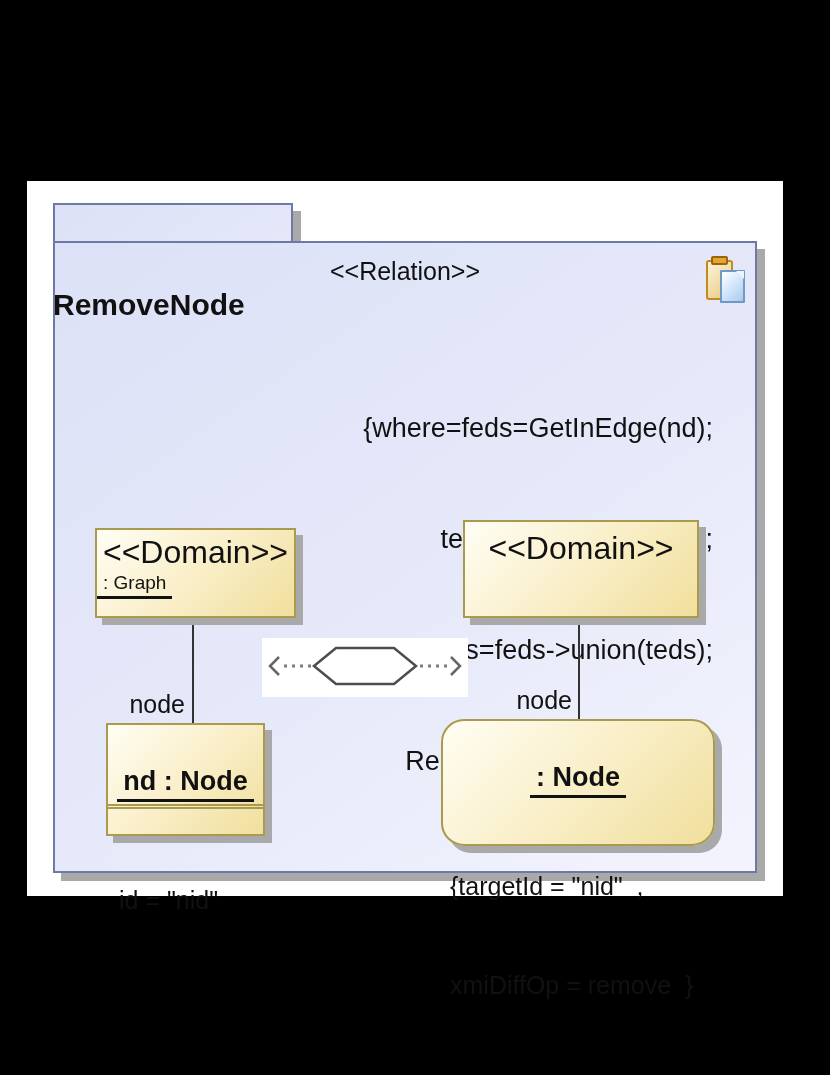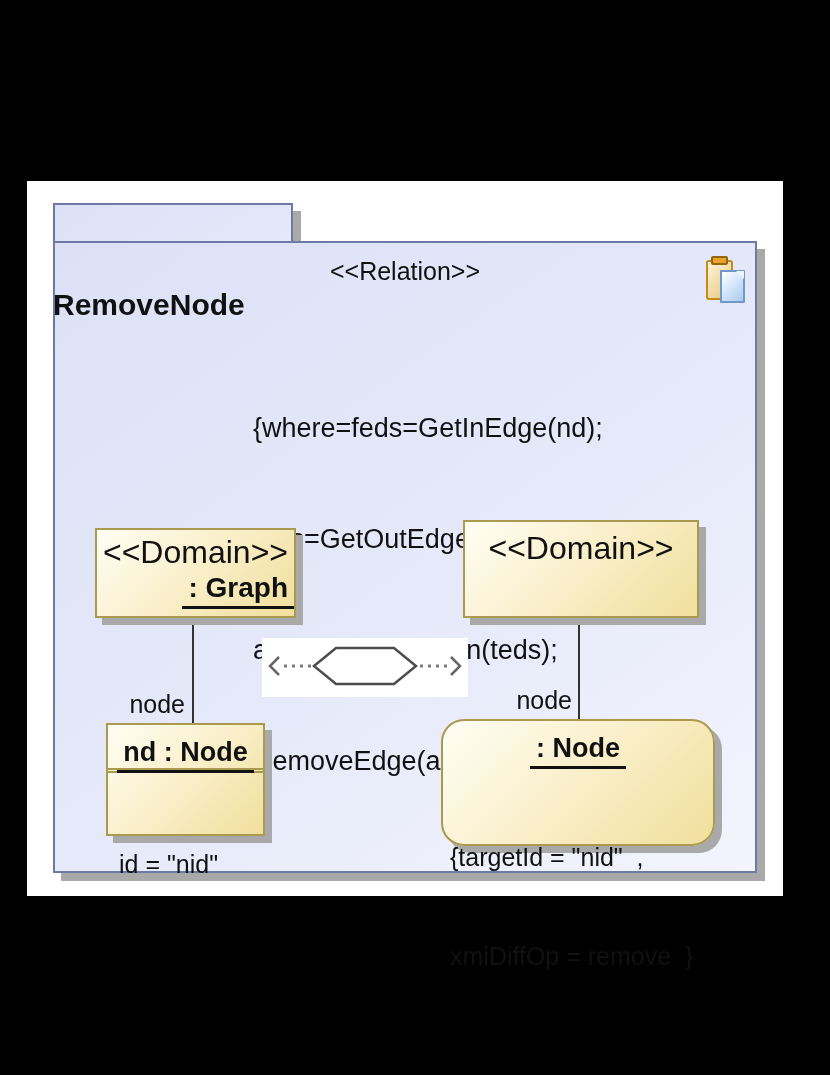--- a/index.html
+++ b/index.html
@@ -35,46 +35,46 @@
     left: 53px; top: 241px; width: 704px; height: 632px;
     background: linear-gradient(145deg, var(--pkg-fill-a) 0%, #e6e9f9 55%, var(--pkg-fill-b) 100%);
     border: 2px solid var(--pkg-border);
     box-shadow: 8px 8px 0 0 var(--shadow);
     z-index: 2;
   }
   .z { z-index: 3; }
 
   .rel-stereo { left: 53px; top: 257px; width: 704px; text-align: center; font-size: 25px; }
   .rel-name   { left: 53px; top: 288px; width: 662px; text-align: left; font-size: 30px; font-weight: bold; }
-  .where      { left: 253px; top: 336px; width: 460px; font-size: 27px; line-height: 37px; white-space: pre; }
+  .where      { left: 253px; top: 336px; width: 460px; text-align: right; font-size: 27px; line-height: 37px; white-space: pre; }
 
   .ybox {
     background: linear-gradient(135deg, var(--box-fill-a) 0%, #faf0cd 45%, var(--box-fill-b) 100%);
     border: 2px solid var(--box-border);
     box-shadow: 7px 7px 0 0 var(--shadow);
   }
   .dom-left  { left: 95px;  top: 528px; width: 201px; height: 90px; padding-top: 8px; }
   .dom-right { left: 463px; top: 520px; width: 236px; height: 98px; padding-top: 12px; }
   .dom-stereo { text-align: center; font-size: 32px; line-height: 28px; white-space: nowrap; }
-  .dom-name   { text-align: right; font-size: 28px; font-weight: bold; margin-top: 6px; }
+  .dom-name   { text-align: left; font-size: 19px; font-weight: normal; margin-top: 6px; }
 
   .uline { display: inline-block; border-bottom: 3px solid var(--ink); padding: 0 6px 2px 6px; }
 
   .conn { width: 2px; background: var(--line); }
   .conn-left  { left: 192px; top: 618px; height: 106px; }
   .conn-right { left: 578px; top: 617px; height: 104px; }
   .edge-label { width: 90px; text-align: right; font-size: 25px; background: transparent; }
   .edge-label-left  { left: 95px;  top: 690px; }
   .edge-label-right { left: 482px; top: 686px; }
 
   .hex-patch { left: 262px; top: 638px; width: 206px; height: 59px; background: #ffffff; }
 
   .node-left  { left: 106px; top: 723px; width: 159px; height: 113px; }
   .node-right { left: 441px; top: 719px; width: 274px; height: 127px; border-radius: 23px; }
-  .node-hdr { text-align: center; font-size: 27px; font-weight: bold; padding-top: 12px; }
+  .node-hdr { text-align: center; font-size: 27px; font-weight: bold; padding-top: 5px; margin-top: 36px; }
   .node-left .node-hdr { height: 45px; border-bottom: 2px solid var(--box-border); }
   .node-left .node-body { border-top: 2px solid var(--box-border); margin-top: 1px; }
   .node-body { font-size: 25px; padding: 9px 0 0 11px; line-height: 33px; white-space: pre; }
   .node-right .node-body { padding-left: 7px; padding-top: 6px; }
 
   
   .paste-icon { left: 706px; top: 256px; width: 40px; height: 48px; }
   .clip-board { position: absolute; left: 0; top: 4px; width: 27px; height: 40px;
     background: linear-gradient(135deg, #fdf4d9, #e8c87e); border: 2px solid #c58a1d; border-radius: 3px; }
   .clip-top { position: absolute; left: 5px; top: 0; width: 17px; height: 9px;

